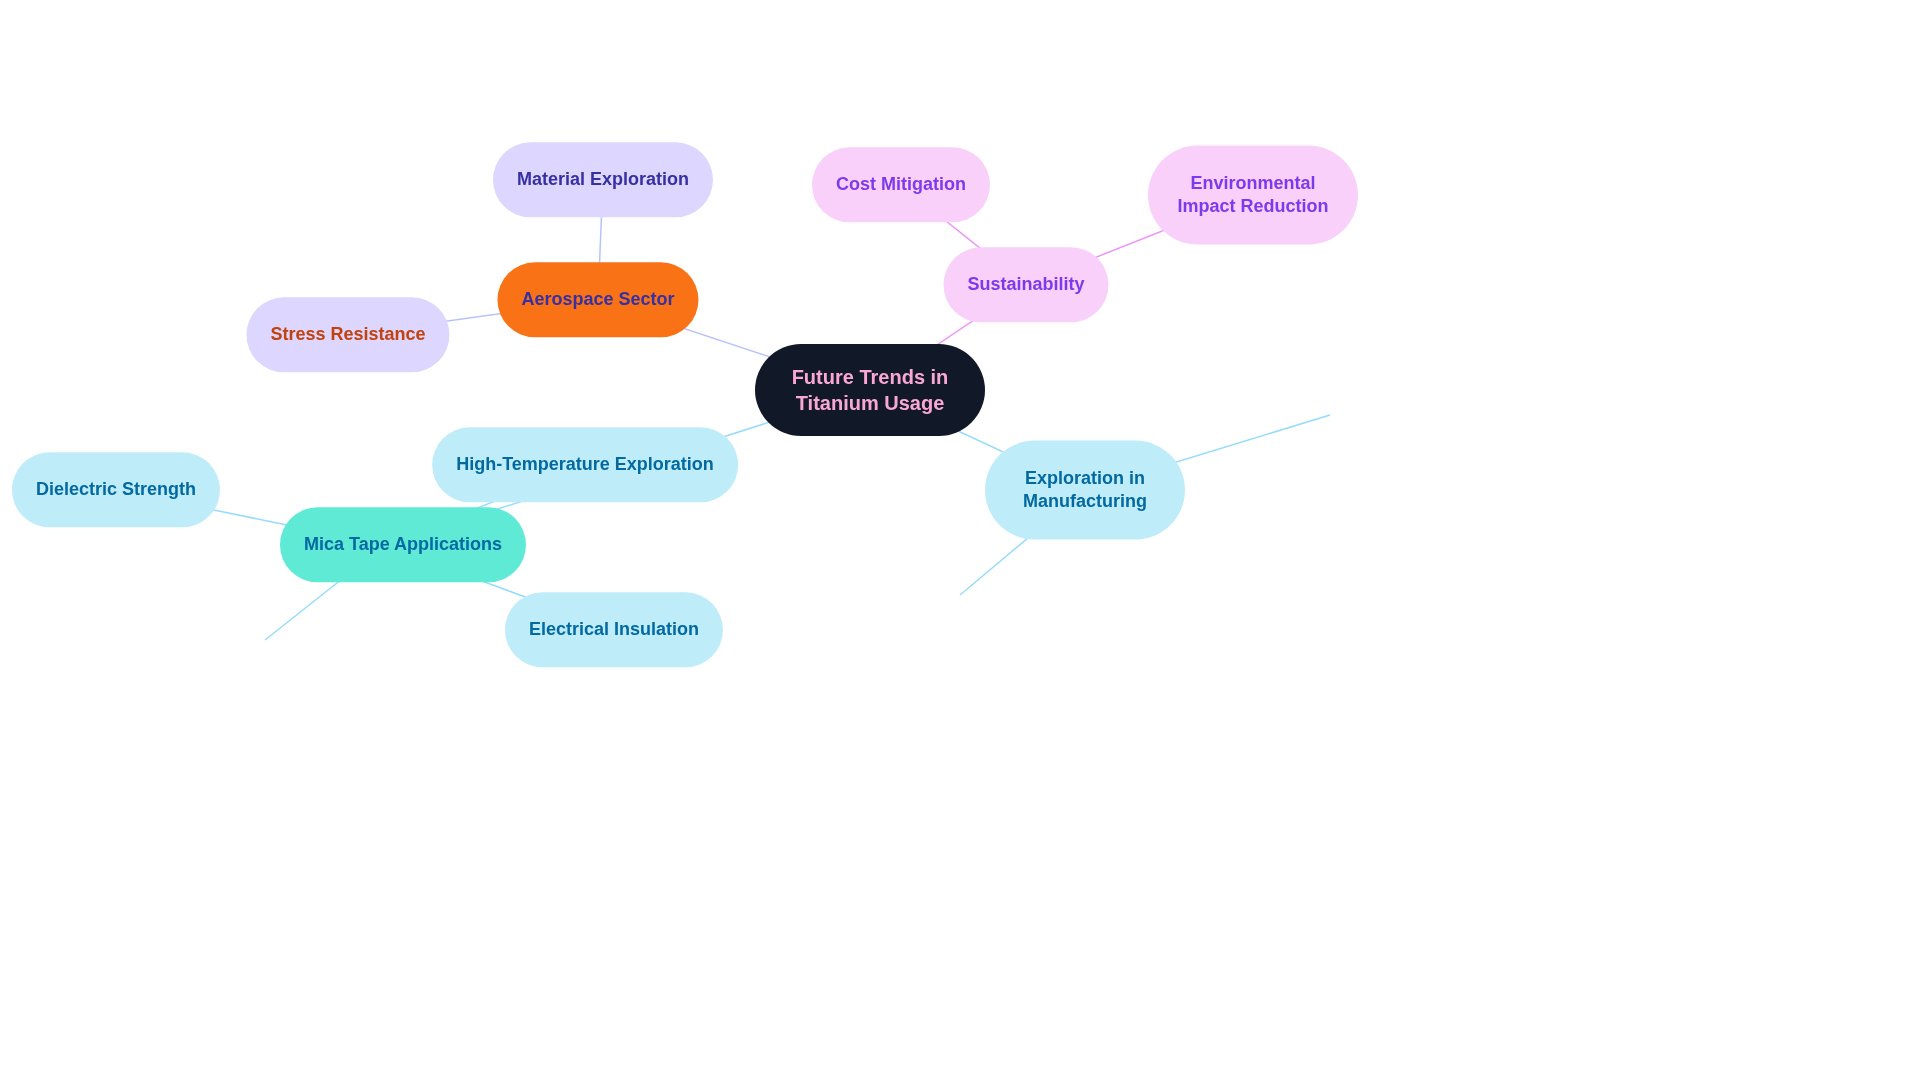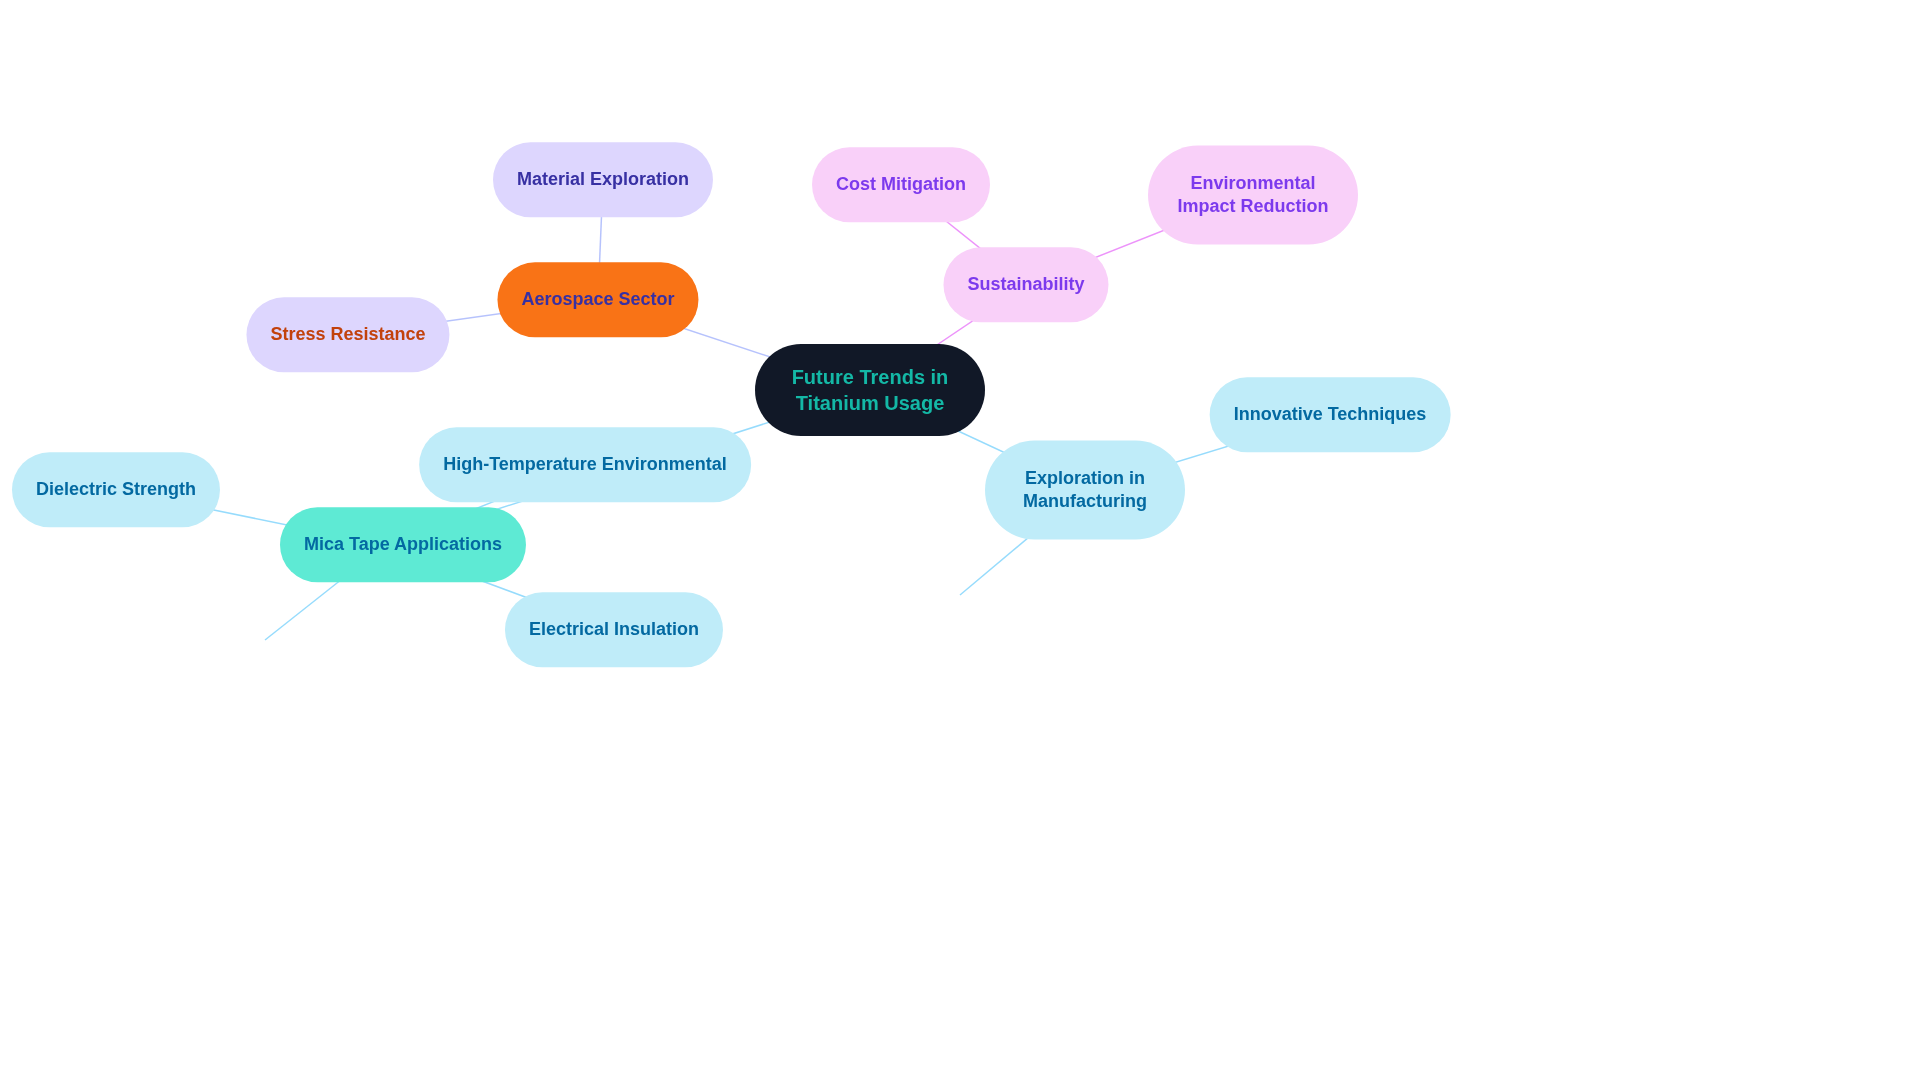--- a/index.html
+++ b/index.html
@@ -64,21 +64,21 @@
       <line x1="870" y1="390" x2="385" y2="545" stroke="#7dd3fc" stroke-width="1.5" opacity="0.8"></line>
       <line x1="385" y1="545" x2="585" y2="465" stroke="#7dd3fc" stroke-width="1.5" opacity="0.8"></line>
       <line x1="385" y1="545" x2="116" y2="490" stroke="#7dd3fc" stroke-width="1.5" opacity="0.8"></line>
       <line x1="385" y1="545" x2="265" y2="640" stroke="#7dd3fc" stroke-width="1.5" opacity="0.8"></line>
       <line x1="385" y1="545" x2="614" y2="630" stroke="#7dd3fc" stroke-width="1.5" opacity="0.8"></line>
       <line x1="870" y1="390" x2="1085" y2="490" stroke="#7dd3fc" stroke-width="1.5" opacity="0.8"></line>
       <line x1="1085" y1="490" x2="1330" y2="415" stroke="#7dd3fc" stroke-width="1.5" opacity="0.8"></line>
       <line x1="1085" y1="490" x2="960" y2="595" stroke="#7dd3fc" stroke-width="1.5" opacity="0.8"></line>
     </svg>
 
-<div class="node node-center" style="left: 870px; top: 390px; background-color: rgb(17, 24, 39); color: #14b8a6;">
+<div class="node node-center" style="left: 870px; top: 390px; background-color: rgb(17, 24, 39); color: #f9a8d4;">
       <span>Future Trends in Titanium Usage</span>
     </div>
     <div class="node" style="left: 598px; top: 300px; background-color: #f97316; color: rgb(55, 48, 163);">
       <span>Aerospace Sector</span>
     </div>
     <div class="node" style="left: 603px; top: 180px; background-color: rgb(221, 214, 254); color: rgb(55, 48, 163);">
       <span>Material Exploration</span>
     </div>
     <div class="node" style="left: 348px; top: 335px; background-color: rgb(221, 214, 254); color: #c2410c;">
       <span>Stress Resistance</span>
@@ -89,27 +89,24 @@
     <div class="node" style="left: 901px; top: 185px; background-color: rgb(249, 208, 249); color: rgb(124, 58, 237);">
       <span>Cost Mitigation</span>
     </div>
     <div class="node" style="left: 1253px; top: 195px; background-color: rgb(249, 208, 249); color: rgb(124, 58, 237); width: 210px;">
       <span>Environmental Impact Reduction</span>
     </div>
     <div class="node" style="left: 403px; top: 545px; background-color: #5eead4; color: rgb(3, 105, 161); align-items: center;">
       <span>Mica Tape Applications</span>
     </div>
     <div class="node" style="left: 585px; top: 465px; background-color: rgb(191, 236, 249); color: rgb(3, 105, 161);">
-      <span>High-Temperature Environmental</span>
+      <span>High-Temperature Exploration</span>
     </div>
     <div class="node" style="left: 116px; top: 490px; background-color: rgb(191, 236, 249); color: rgb(3, 105, 161);">
       <span>Dielectric Strength</span>
     </div>
     <div class="node" style="left: 614px; top: 630px; background-color: rgb(191, 236, 249); color: rgb(3, 105, 161);">
       <span>Electrical Insulation</span>
     </div>
     <div class="node" style="left: 1085px; top: 490px; background-color: rgb(191, 236, 249); color: rgb(3, 105, 161); width: 200px;">
       <span>Exploration in Manufacturing</span>
     </div>
-    <div class="node" style="left: 1330px; top: 415px; background-color: rgb(191, 236, 249); color: rgb(3, 105, 161);">
-      <span>Innovative Techniques</span>
-    </div>
   </div>
 
 </body></html>

